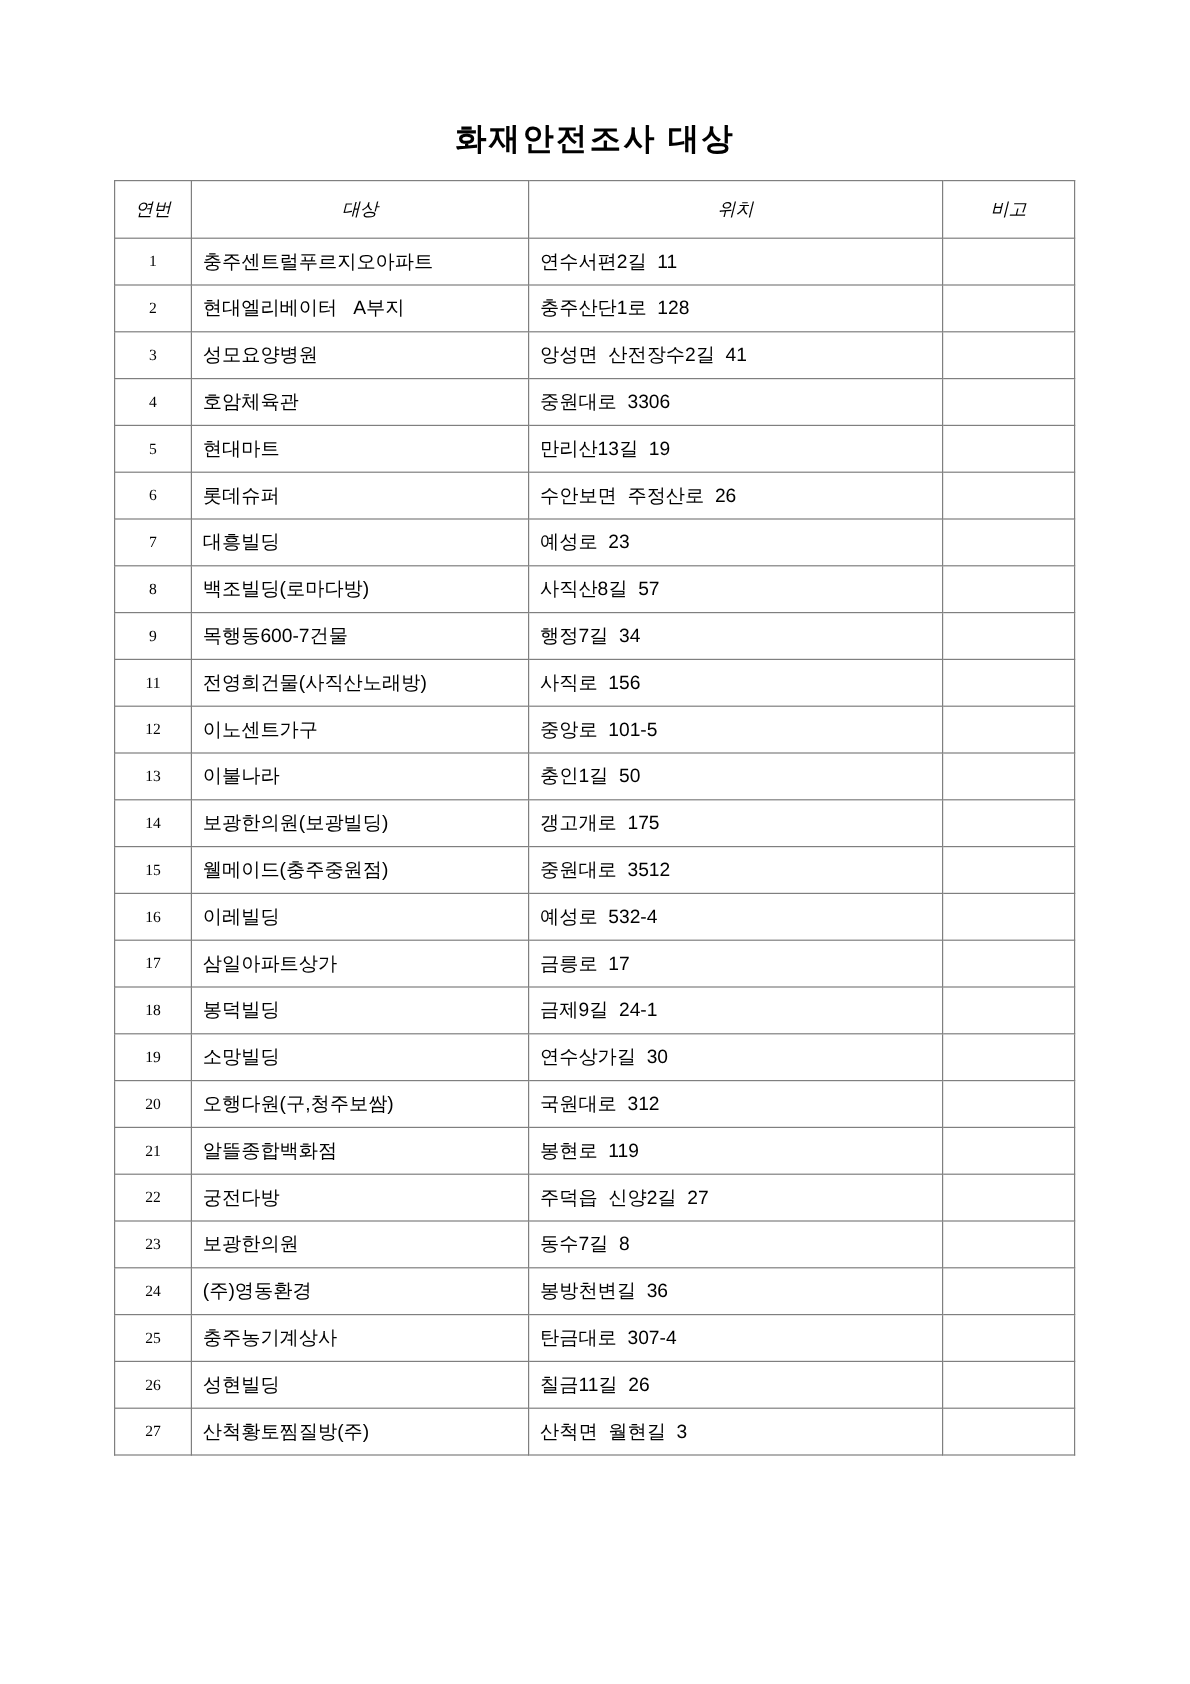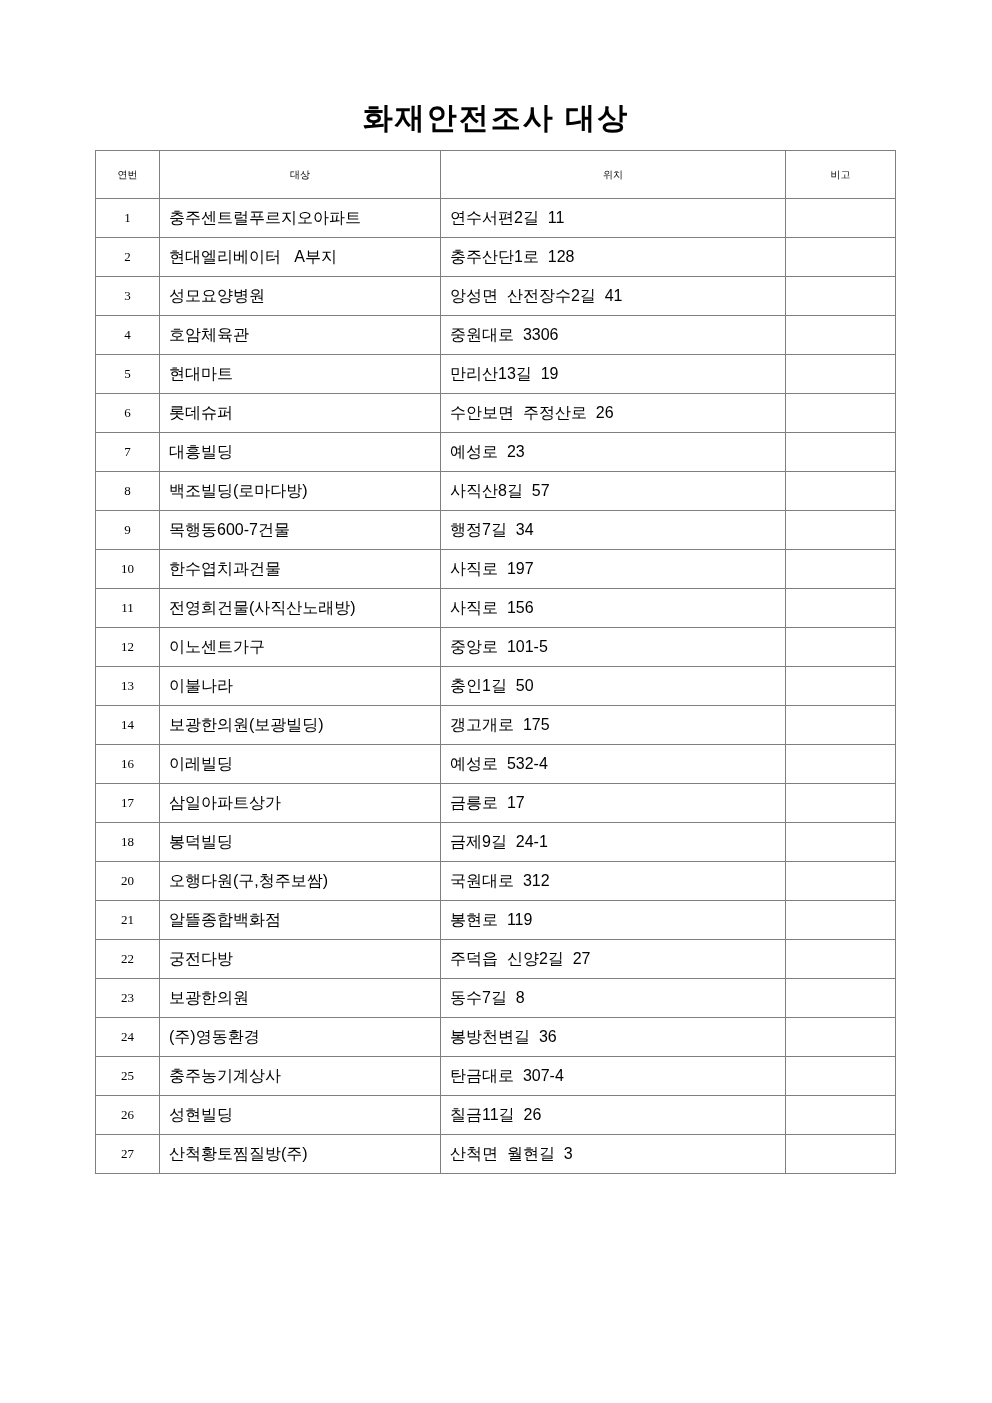--- a/index.html
+++ b/index.html
@@ -16,21 +16,21 @@
     color: #000000;
     overflow: hidden;
   }
   .doc-title {
     position: absolute;
     top: 98px;
     left: 0;
     width: 100%;
     margin: 0;
     text-align: center;
-    font-size: 30px;
+    font-size: 26px;
     font-weight: 700;
     letter-spacing: 2px;
     color: #000000;
   }
   table.inspection {
     position: absolute;
     left: 95px;
     top: 150px;
     width: 800px;
     border-collapse: collapse;
@@ -44,23 +44,24 @@
   table.inspection th,
   table.inspection td {
     border: 1px solid #7f7f7f;
     vertical-align: middle;
     overflow: hidden;
     white-space: pre-wrap;
   }
   table.inspection th {
     height: 47px;
     font-weight: 400;
-    font-size: 10px;
+    font-size: 15px;
     text-align: center;
     padding: 0;
+    font-style: italic;
   }
   table.inspection td {
     height: 38px;
     font-size: 16px;
     padding: 0 0 0 9px;
   }
   table.inspection td.col-no {
     text-align: center;
     font-size: 13px;
     padding: 0;
@@ -141,26 +142,20 @@
           <td class="col-location">사직산8길  57</td>
           <td class="col-note"></td>
         </tr>
         <tr>
           <td class="col-no">9</td>
           <td class="col-target">목행동600-7건물</td>
           <td class="col-location">행정7길  34</td>
           <td class="col-note"></td>
         </tr>
         <tr>
-          <td class="col-no">10</td>
-          <td class="col-target">한수엽치과건물</td>
-          <td class="col-location">사직로  197</td>
-          <td class="col-note"></td>
-        </tr>
-        <tr>
           <td class="col-no">11</td>
           <td class="col-target">전영희건물(사직산노래방)</td>
           <td class="col-location">사직로  156</td>
           <td class="col-note"></td>
         </tr>
         <tr>
           <td class="col-no">12</td>
           <td class="col-target">이노센트가구</td>
           <td class="col-location">중앙로  101-5</td>
           <td class="col-note"></td>
@@ -171,38 +166,50 @@
           <td class="col-location">충인1길  50</td>
           <td class="col-note"></td>
         </tr>
         <tr>
           <td class="col-no">14</td>
           <td class="col-target">보광한의원(보광빌딩)</td>
           <td class="col-location">갱고개로  175</td>
           <td class="col-note"></td>
         </tr>
         <tr>
+          <td class="col-no">15</td>
+          <td class="col-target">웰메이드(충주중원점)</td>
+          <td class="col-location">중원대로  3512</td>
+          <td class="col-note"></td>
+        </tr>
+        <tr>
           <td class="col-no">16</td>
           <td class="col-target">이레빌딩</td>
           <td class="col-location">예성로  532-4</td>
           <td class="col-note"></td>
         </tr>
         <tr>
           <td class="col-no">17</td>
           <td class="col-target">삼일아파트상가</td>
           <td class="col-location">금릉로  17</td>
           <td class="col-note"></td>
         </tr>
         <tr>
           <td class="col-no">18</td>
           <td class="col-target">봉덕빌딩</td>
           <td class="col-location">금제9길  24-1</td>
           <td class="col-note"></td>
         </tr>
         <tr>
+          <td class="col-no">19</td>
+          <td class="col-target">소망빌딩</td>
+          <td class="col-location">연수상가길  30</td>
+          <td class="col-note"></td>
+        </tr>
+        <tr>
           <td class="col-no">20</td>
           <td class="col-target">오행다원(구,청주보쌈)</td>
           <td class="col-location">국원대로  312</td>
           <td class="col-note"></td>
         </tr>
         <tr>
           <td class="col-no">21</td>
           <td class="col-target">알뜰종합백화점</td>
           <td class="col-location">봉현로  119</td>
           <td class="col-note"></td>

